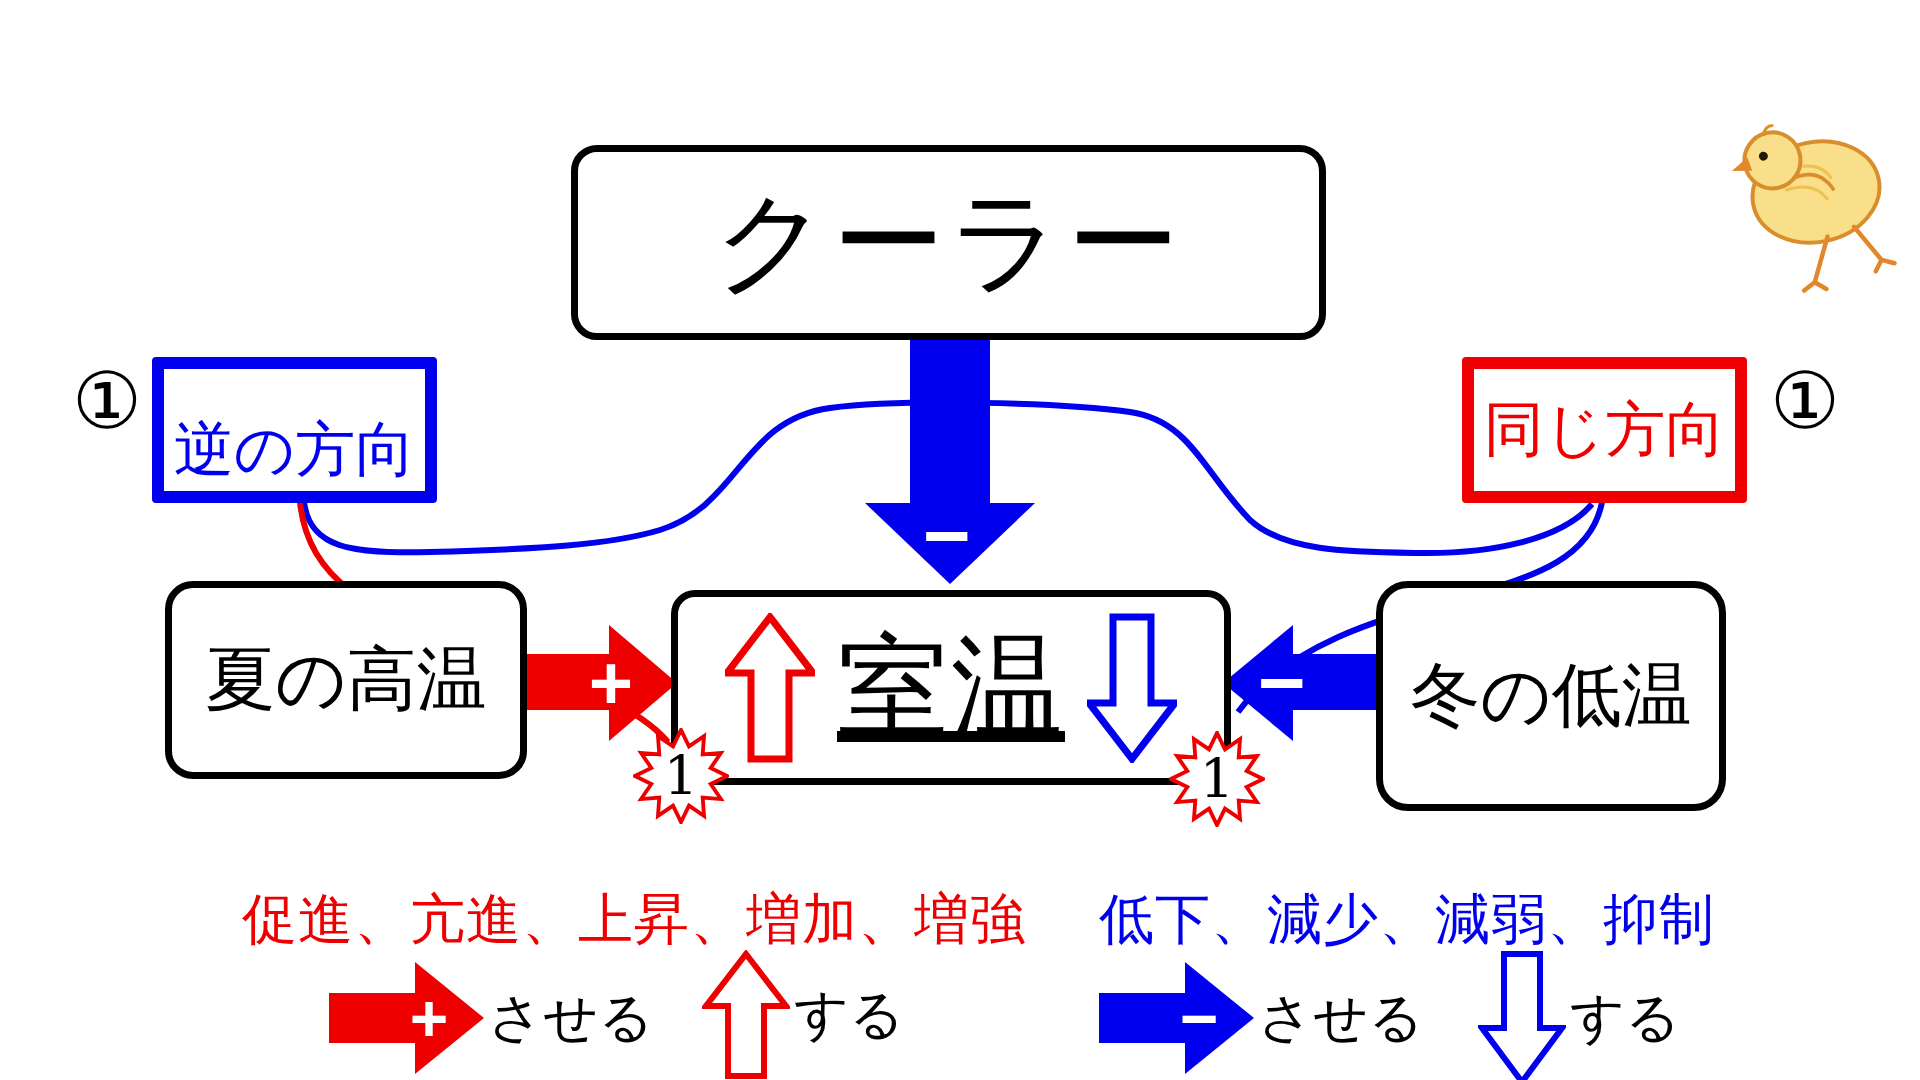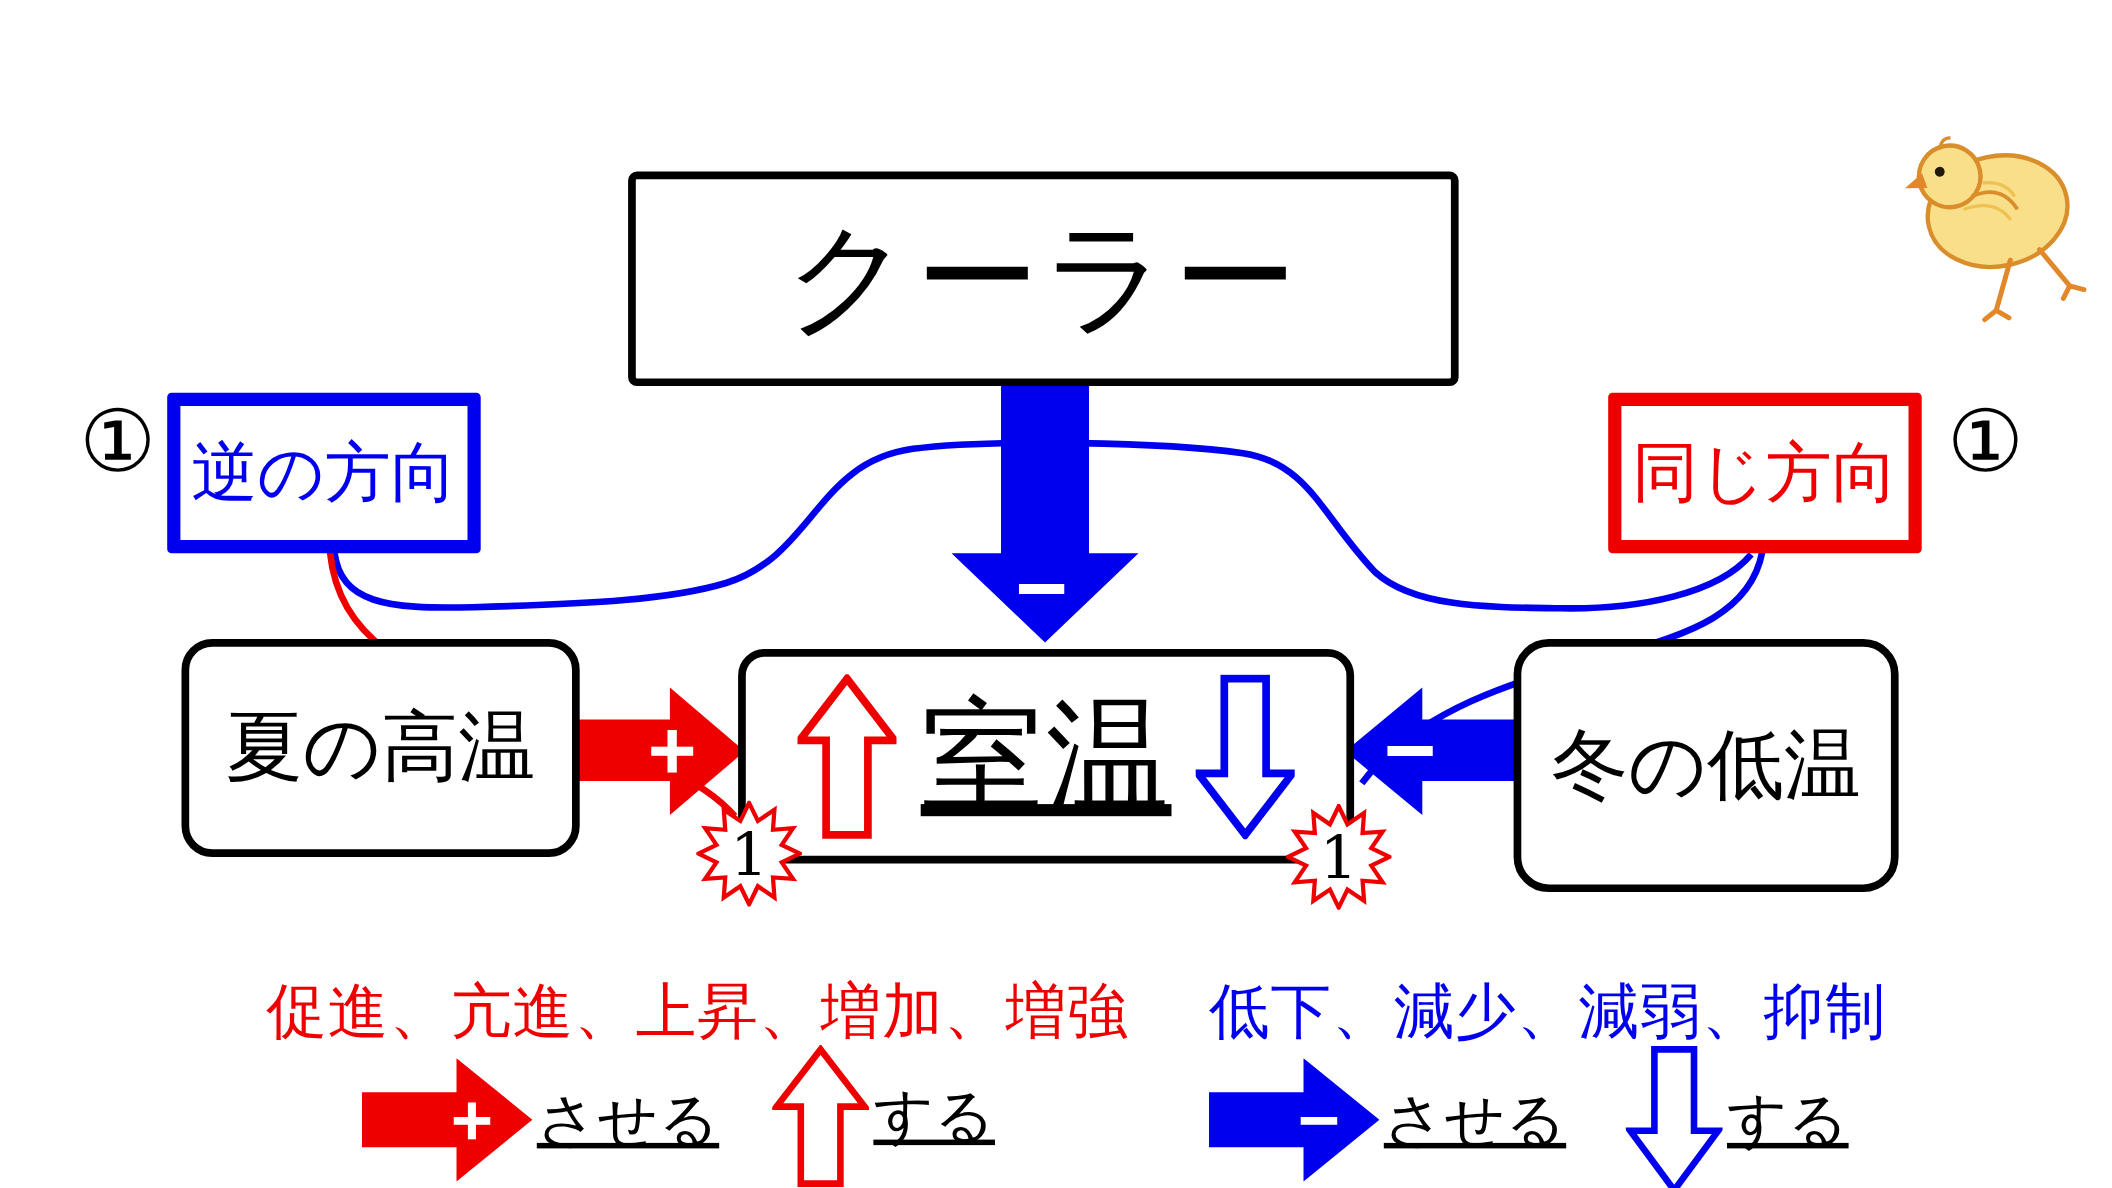--- a/index.html
+++ b/index.html
@@ -6,26 +6,26 @@
   .canvas{
     position:relative;width:1920px;height:1080px;background:#ffffff;overflow:hidden;
     font-family:"Liberation Sans","DejaVu Sans",sans-serif;color:#000;
   }
   .abs{position:absolute;}
   .box{
     position:absolute;display:flex;align-items:center;justify-content:center;
     background:#fff;box-sizing:border-box;white-space:nowrap;
   }
   .black-box{border:7px solid #000;}
-  .cooler-box{left:571px;top:156px;width:755px;height:195px;border-radius:8px;font-size:112px;letter-spacing:4px;}
+  .cooler-box{left:571px;top:145px;width:755px;height:195px;border-radius:26px;font-size:112px;letter-spacing:4px;}
   .room-box{left:671px;top:590px;width:560px;height:195px;border-radius:24px;gap:22px;text-decoration:underline;}
   .room-label{font-size:112px;letter-spacing:2px;}
   .summer-box{left:165px;top:581px;width:362px;height:198px;border-radius:28px;font-size:70px;}
   .winter-box{left:1376px;top:581px;width:350px;height:230px;border-radius:32px;font-size:70px;}
-  .reverse-box{left:152px;top:357px;width:285px;height:146px;border:12px solid #0000ee;color:#0000ee;font-size:60px;border-radius:4px;}
+  .reverse-box{left:152px;top:357px;width:285px;height:146px;border:12px solid #0000ee;color:#0000ee;font-size:60px;border-radius:4px;align-items:flex-end;}
   .same-box{left:1462px;top:357px;width:285px;height:146px;border:12px solid #ee0000;color:#ee0000;font-size:60px;border-radius:4px;}
   .circled{position:absolute;width:90px;height:90px;display:flex;align-items:center;justify-content:center;font-size:78px;line-height:1;}
   .circle-left{left:62px;top:356px;}
   .circle-right{left:1760px;top:356px;}
   .copyright{
     position:absolute;right:20px;top:24px;text-align:right;
     font-size:37px;line-height:1.32;color:#1a1a1a;white-space:nowrap;
   }
   .sign{
     position:absolute;display:flex;align-items:center;justify-content:center;
@@ -39,21 +39,21 @@
   .star-right{left:1169px;top:731px;}
   .starburst .num{
     position:absolute;left:0;top:20px;width:96px;height:56px;
     display:flex;align-items:center;justify-content:center;
     font-family:"DejaVu Serif","Liberation Serif",serif;font-size:54px;color:#000;
   }
   .legend-words{position:absolute;font-size:55px;letter-spacing:1px;white-space:nowrap;}
   .words-red{left:242px;top:883px;color:#ee0000;}
   .words-blue{left:1099px;top:883px;color:#0000ee;}
   .legend-item{position:absolute;display:flex;align-items:center;gap:4px;}
-  .legend-item .label{font-size:54px;color:#000;white-space:nowrap;text-decoration:underline;}
+  .legend-item .label{font-size:54px;color:#000;white-space:nowrap;}
   .arrow-wrap{position:relative;display:block;}
   .arrow-wrap .sign{left:58px;top:24px;width:84px;height:64px;font-size:66px;position:absolute;}
   .item-inc-cause{left:329px;top:962px;height:112px;}
   .item-inc-self{left:702px;top:950px;height:130px;}
   .item-dec-cause{left:1099px;top:962px;height:112px;}
   .item-dec-self{left:1478px;top:950px;height:136px;}
   svg{display:block;}
   .layer{position:absolute;left:0;top:0;}
 </style>
 </head>

